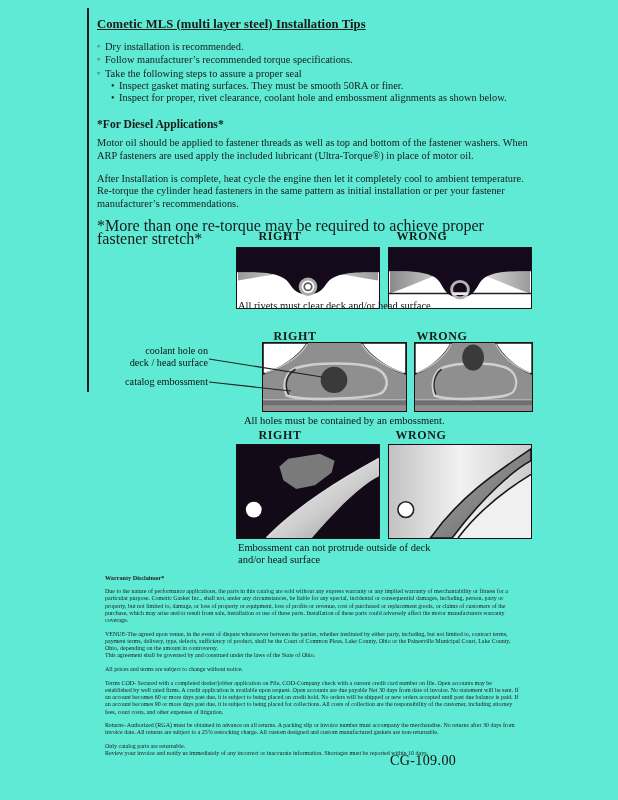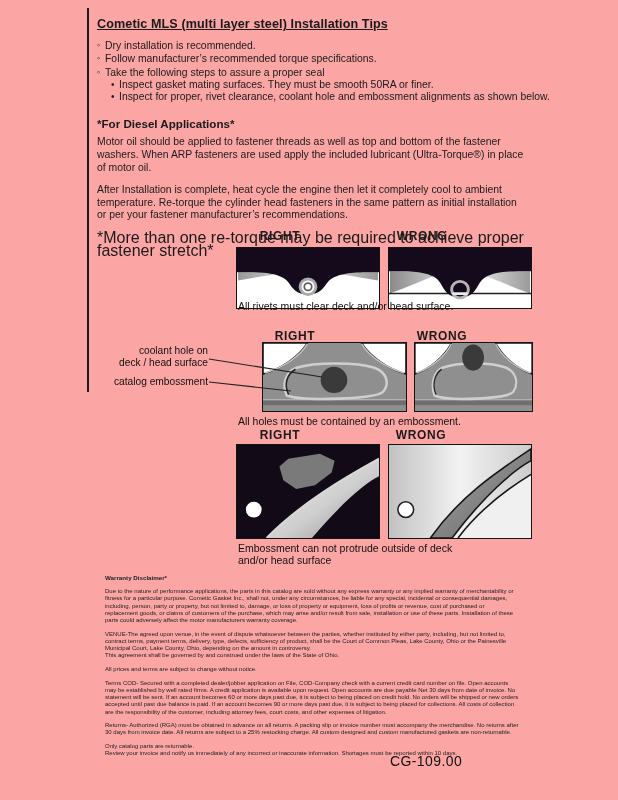--- a/index.html
+++ b/index.html
@@ -1,18 +1,18 @@
 <!DOCTYPE html>
 <html><head>
 <meta charset="utf-8">
 <style>
   html,body{margin:0;padding:0;background:#ffffff;}
   .page{
-    position:relative;width:618px;height:800px;background:#fca5a5;overflow:hidden;
-    font-family:Liberation Sans, sans-serif;color:#1a1a1a;
+    position:relative;width:618px;height:800px;background:#5eead4;overflow:hidden;
+    font-family:Liberation Serif, serif;color:#1a1a1a;
   }
   .left-rule{position:absolute;left:87px;top:8px;width:2px;height:384px;background:#1c1c1c;}
   .content{position:absolute;left:97px;top:17px;width:432px;}
   .doc-title{font-size:12.6px;font-weight:bold;text-decoration:underline;margin:0 0 8px 0;letter-spacing:.1px;}
   .bullets{list-style:none;margin:0;padding:0;font-size:10.4px;}
   .bullets li{line-height:12.3px;white-space:nowrap;}
   .bullets li.lvl2{margin-left:14px;}
   .glyph{display:inline-block;width:8px;color:#1a1a1a;}
   .lvl1 .glyph{font-size:9px;vertical-align:1px;}
   .lvl2 .glyph{font-size:10px;}
@@ -130,21 +130,21 @@
       <path d="M45 1 C38 13 22 25 2 31" fill="none" stroke="#c4c4c4" stroke-width="1.6"></path>
       <path d="M100 1 C107 13 123 25 143 31" fill="none" stroke="#c4c4c4" stroke-width="1.6"></path>
       <rect x="0" y="59" width="145" height="5" fill="#6f6f6f"></rect>
       <line x1="0" y1="58.4" x2="145" y2="58.4" stroke="#bdbdbd" stroke-width="1"></line>
       <path d="M24 54 C19 42 23 30 34 25.5 C52 19.5 96 19.5 113 25.5 C125 30 129 41 122 50 C114 58 40 60 24 54 Z" fill="none" stroke="#cfcfcf" stroke-width="2.6"></path>
       <path d="M26 53 C21 43 24 32 33 27" fill="none" stroke="#262626" stroke-width="1.6"></path>
       <circle cx="72" cy="15" r="13.5" fill="#3a3a3a"></circle>
     </svg>
   </div>
 
-  <div class="caption" style="left:238px;top:415px;">All holes must be contained by an embossment.</div>
+  <div class="caption" style="left:244px;top:415px;">All holes must be contained by an embossment.</div>
 
   <div class="rw-label" style="left:280px;top:428px;">RIGHT</div>
   <div class="rw-label" style="left:421px;top:428px;">WRONG</div>
 
   <div class="dbox" style="left:236px;top:444px;width:144px;height:95px;">
     <svg viewBox="0 0 144 95" preserveAspectRatio="none">
       <defs>
         <linearGradient id="g3r" x1="0" y1="0" x2="1" y2="1">
           <stop offset="0" stop-color="#ededed"></stop>
             <stop offset="0.55" stop-color="#cfcfcf"></stop>

